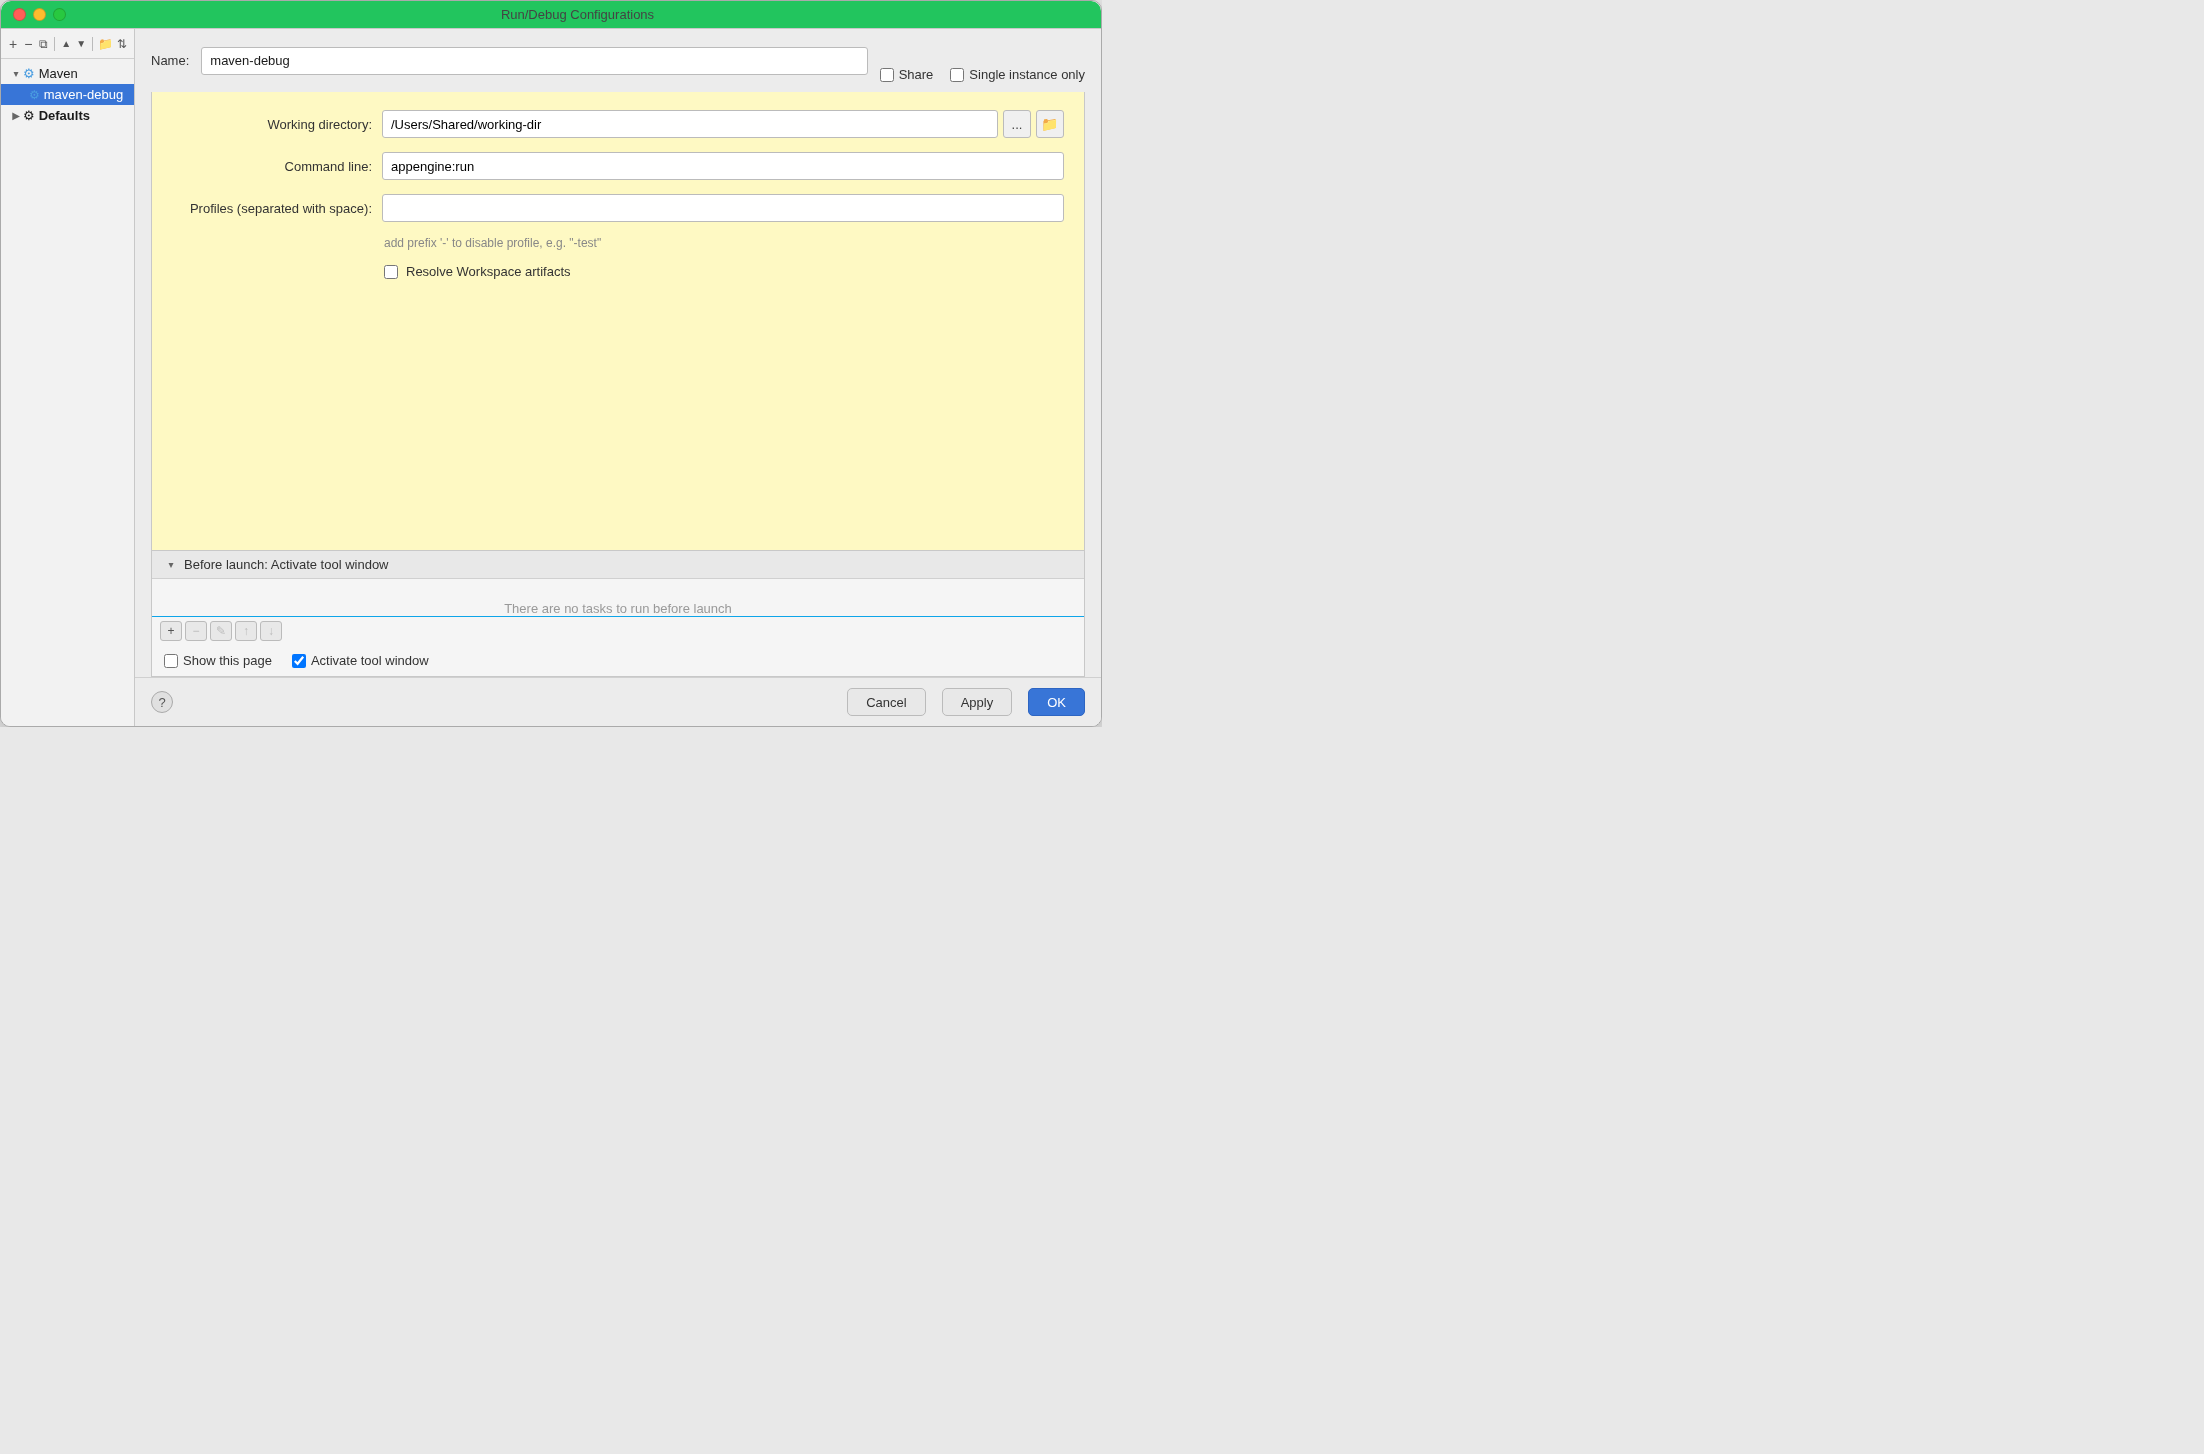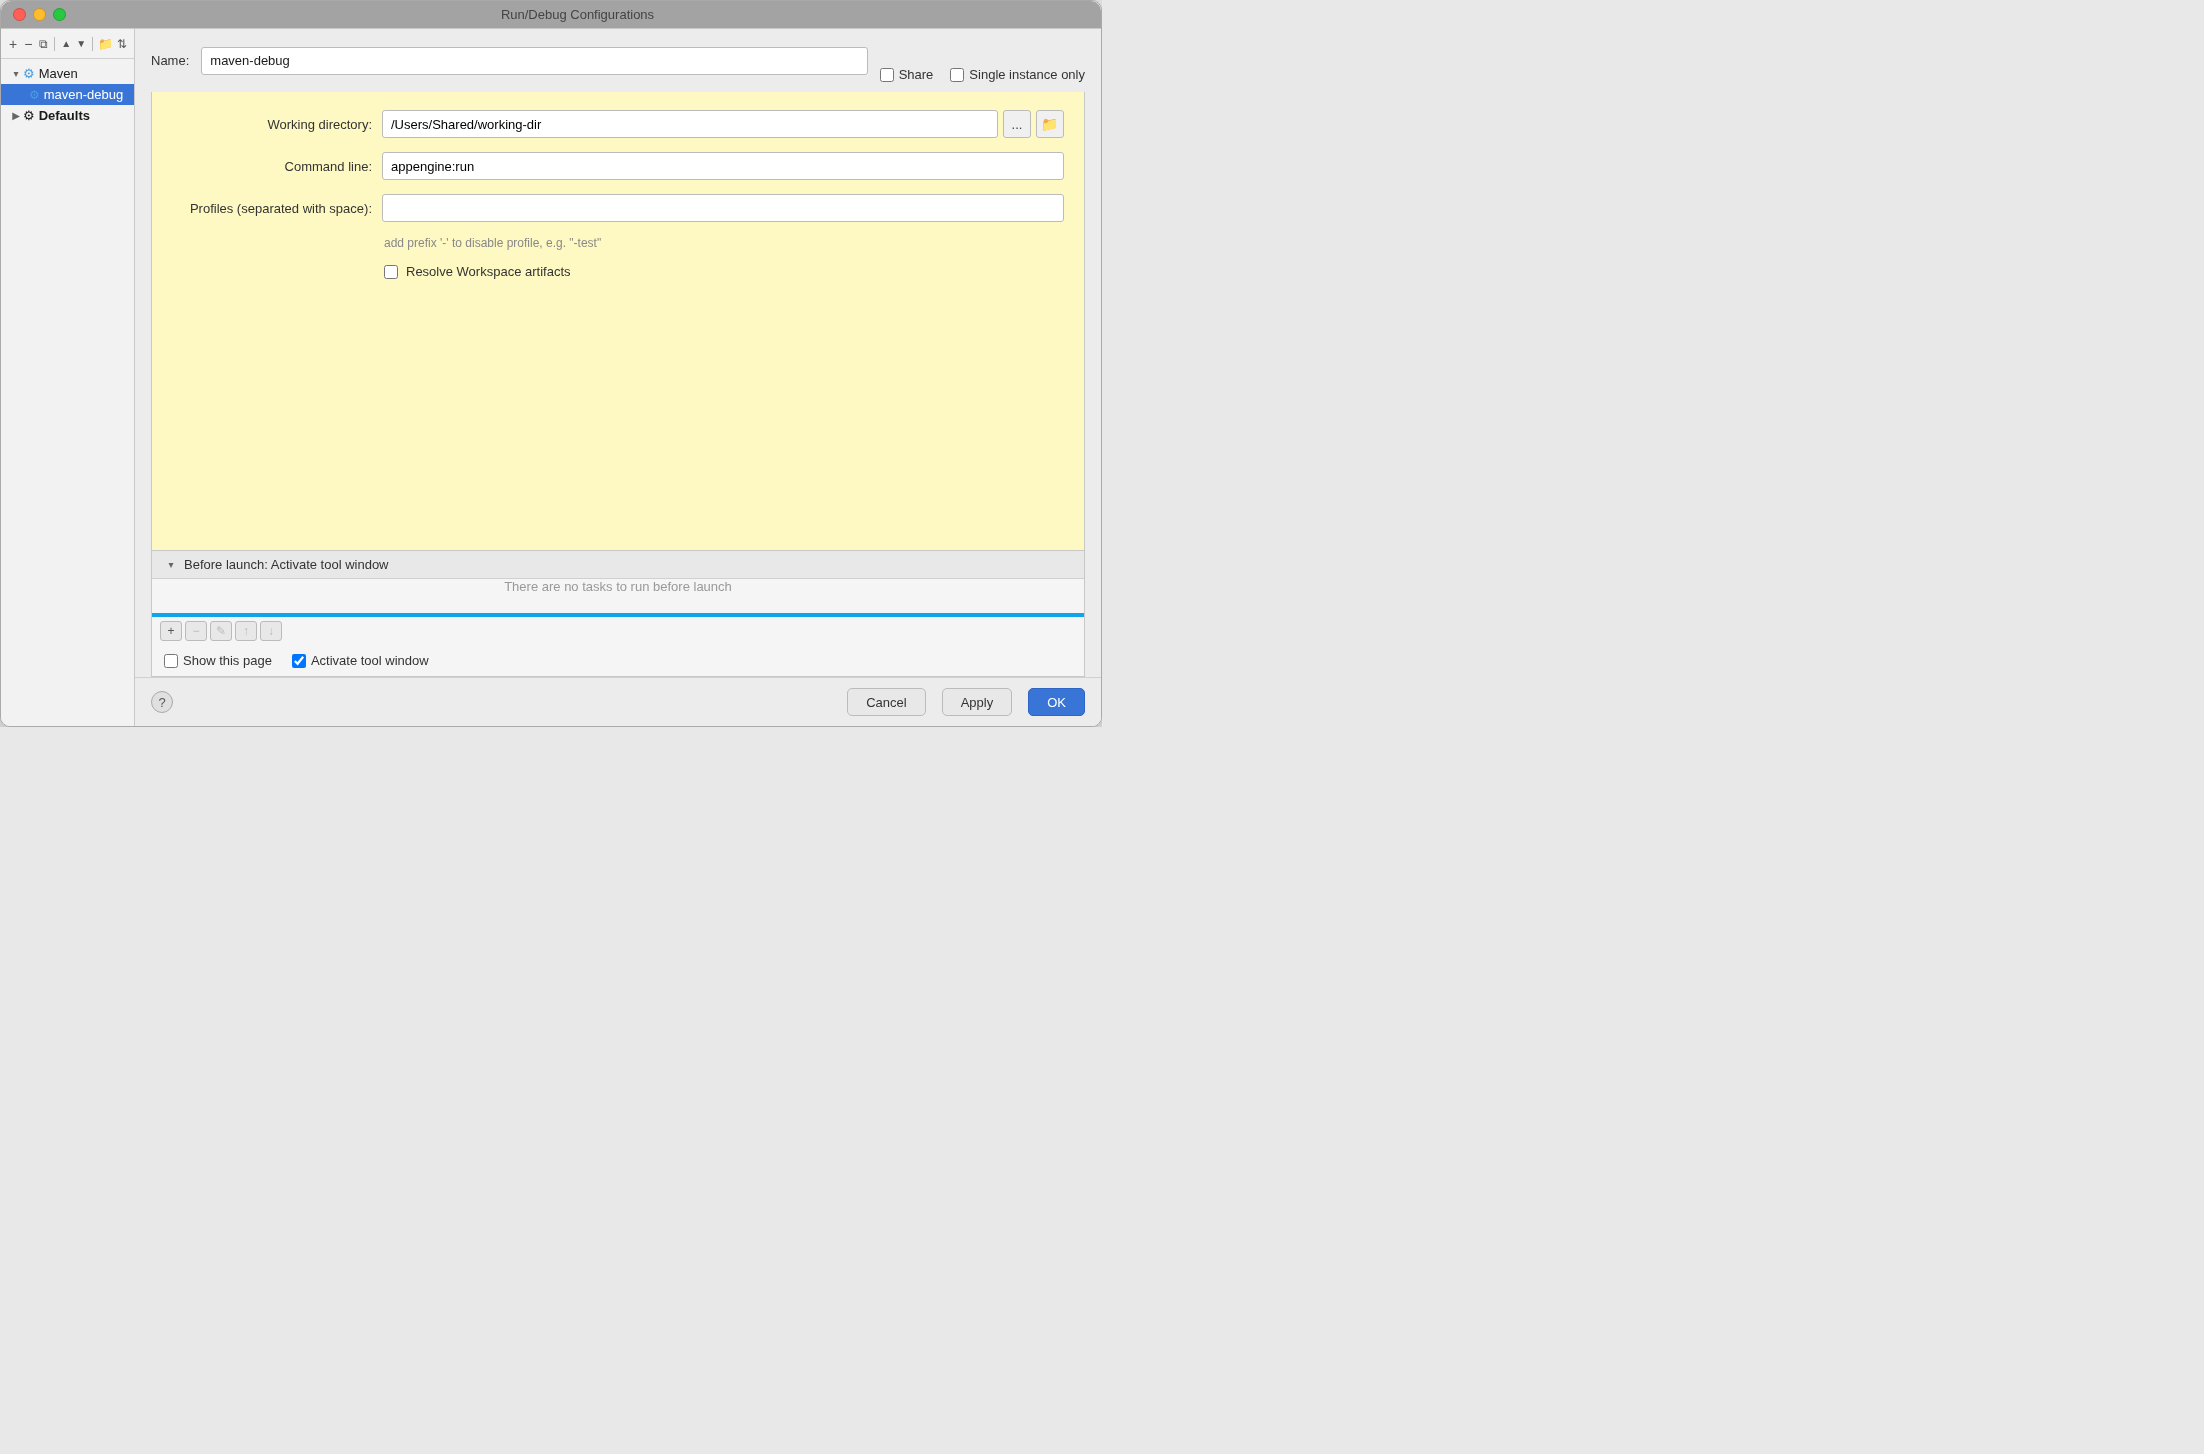--- a/index.html
+++ b/index.html
@@ -18,21 +18,21 @@
       background: #ececec;
       border-radius: 10px;
       border: 1px solid #aaa;
       display: flex;
       flex-direction: column;
       overflow: hidden;
       box-shadow: 0 8px 32px rgba(0,0,0,0.28);
     }
     .titlebar {
       height: 28px;
-      background: #a3a3a3;
+      background: #22c55e;
       border-bottom: 1px solid #c8c8c8;
       display: flex;
       align-items: center;
       padding: 0 12px;
       border-radius: 10px 10px 0 0;
       flex-shrink: 0;
     }
     .traffic-lights {
       display: flex;
       gap: 7px;
@@ -243,25 +243,25 @@
       background: #e8e8e8;
       border-bottom: 1px solid #d0d0d0;
       cursor: pointer;
       gap: 6px;
     }
     .before-launch-title { font-size: 13px; color: #333; }
     .tasks-area {
       padding: 0;
       height: 38px;
       display: flex;
-      align-items: flex-start;
+      align-items: flex-end;
       justify-content: center;
       color: #999;
       font-size: 13px;
-      border-bottom: 4px solid #0ea5e9;
+      border-bottom: 1px solid #0ea5e9;
     }
     .tasks-toolbar {
       display: flex;
       align-items: center;
       padding: 4px 8px;
       gap: 3px;
     }
     .small-btn {
       width: 22px; height: 20px;
       border: 1px solid #bbb;

